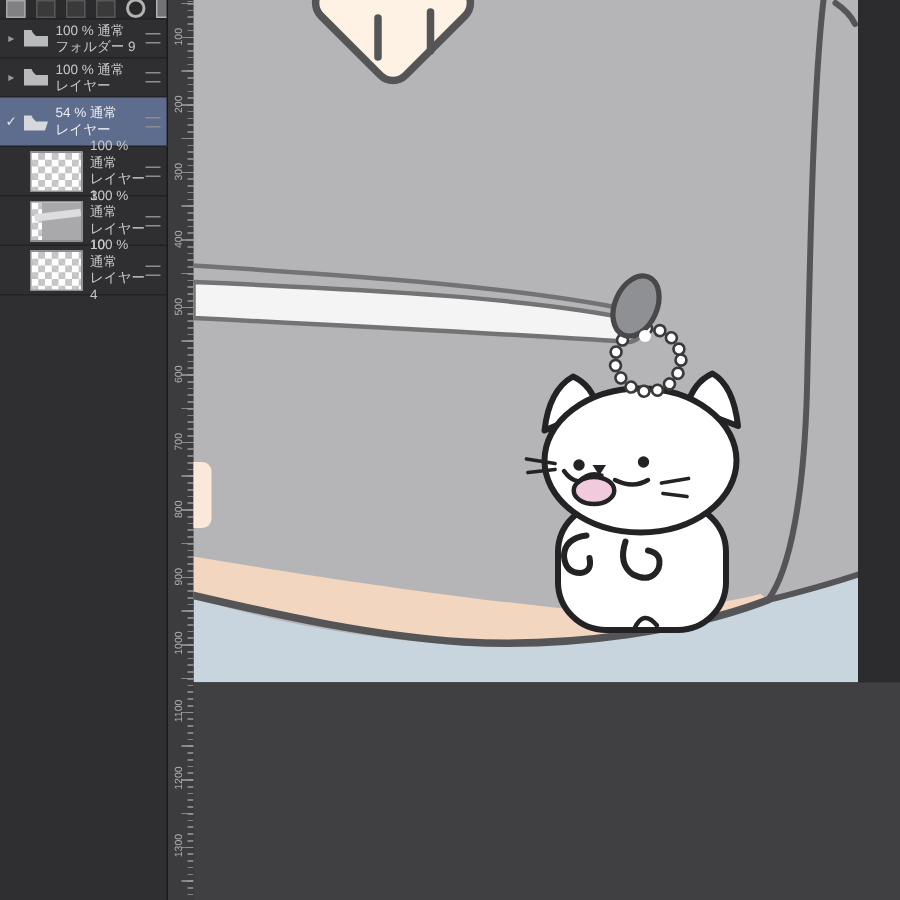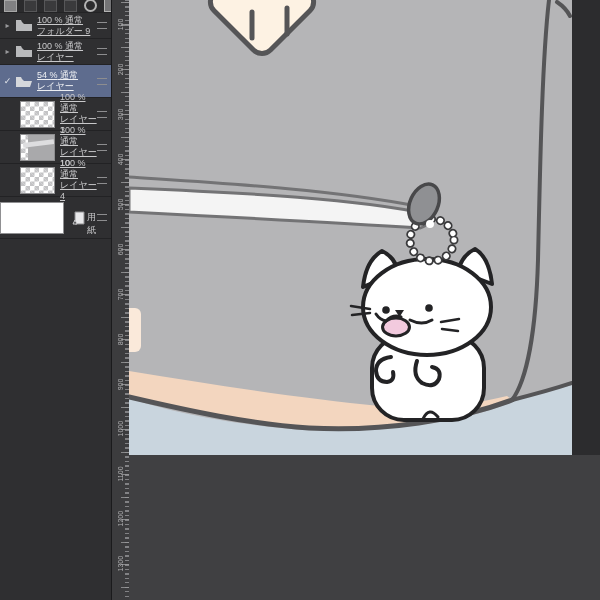--- a/index.html
+++ b/index.html
@@ -28,21 +28,21 @@
   .thumb{width:33px;height:25px;flex:0 0 auto;margin-left:5px;margin-right:5px;
     border:1px solid #8e8e90;background:#fff;position:relative;overflow:hidden;
     background-image:
       linear-gradient(45deg,#c3c3c5 25%,transparent 25%,transparent 75%,#c3c3c5 75%),
       linear-gradient(45deg,#c3c3c5 25%,transparent 25%,transparent 75%,#c3c3c5 75%);
     background-size:9px 9px;background-position:0 0,4.5px 4.5px;}
   .t11-fill{position:absolute;left:7px;top:0;right:0;bottom:0;background:#a9a9ab;}
   .t11-band{position:absolute;left:2px;top:6px;right:0;height:5px;background:#dddddf;transform:rotate(-7deg);}
   .paper-thumb{width:62px;height:30px;background:#fff;border:1px solid #909092;
     flex:0 0 auto;margin-right:8px;}
-  .rowtext{display:flex;flex-direction:column;line-height:11px;font-size:9px;flex:1 1 auto;text-decoration:underline;}
+  .rowtext{display:flex;flex-direction:column;line-height:11px;font-size:9px;flex:1 1 auto;}
   .menu-ic{width:10px;height:5px;border-top:1px solid #8d8d8f;border-bottom:1px solid #8d8d8f;
     margin-right:4px;flex:0 0 auto;}
   .paper-label{font-size:9px;margin-top:12px;}
   .paper-ic{width:13px;height:14px;position:relative;flex:0 0 auto;margin-right:2px;}
 
   
   #ruler{position:absolute;left:112px;top:0;width:17px;height:600px;background:var(--ruler_bg);}
   #ruler .minor{position:absolute;right:0;top:0;width:4px;height:600px;
     background:repeating-linear-gradient(to bottom,var(--ruler_tick) 0 1px,transparent 1px 4.5px);
     background-position-y:2px;opacity:.75;}
@@ -158,32 +158,20 @@
     <div class="lrow h33">
       <span class="gutter"></span>
       <span class="thumb"></span>
       <span class="rowtext">
         <span><span>100 %</span> <span>通常</span></span>
         <span>レイヤー 4</span>
       </span>
       <span class="menu-ic"></span>
     </div>
 
-    <div class="lrow h42">
-      <span class="paper-thumb"></span>
-      <span class="paper-ic">
-        <svg width="13" height="14">
-            <path d="M3,1 h9 v12 h-9 z" fill="#e8e8ea" stroke="#8e8e90"></path>
-            <path d="M3,9 l-2,4 h4 z" fill="#3a3a3c" stroke="#cfcfd1"></path>
-          </svg>
-      </span>
-      <span class="paper-label">用紙</span>
-      <span style="flex:1"></span>
-      <span class="menu-ic"></span>
-    </div>
   </div>
 
   <div id="ruler">
     <div class="minor"></div>
     <div class="medium"></div>
   <span class="rlabel" style="top: 21px;">100</span>
       <span class="rlabel" style="top: 66px;">200</span>
       <span class="rlabel" style="top: 111px;">300</span>
       <span class="rlabel" style="top: 156px;">400</span>
       <span class="rlabel" style="top: 201px;">500</span>

